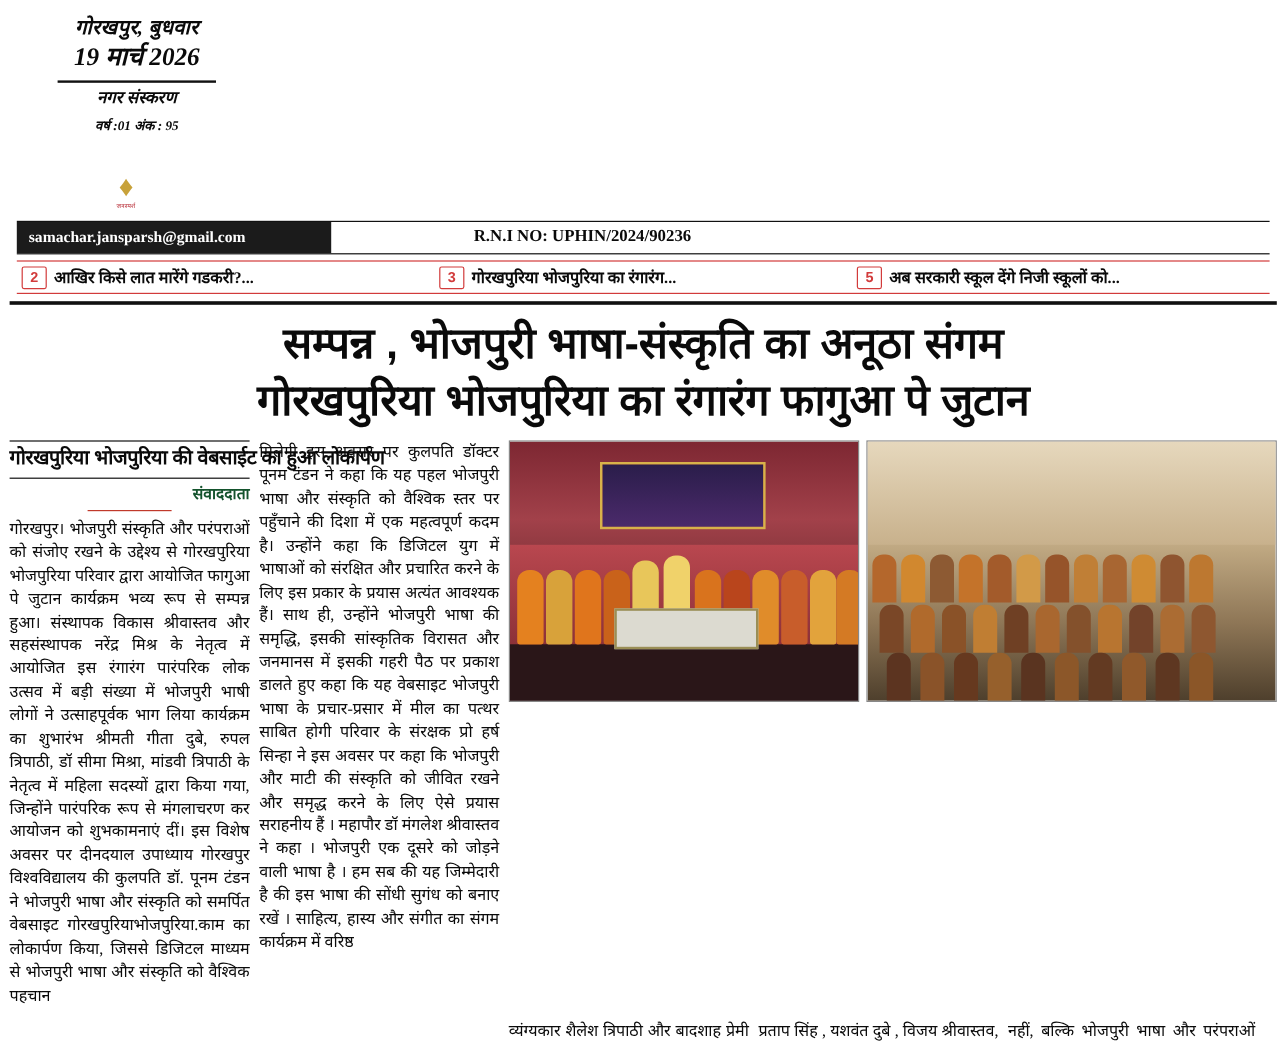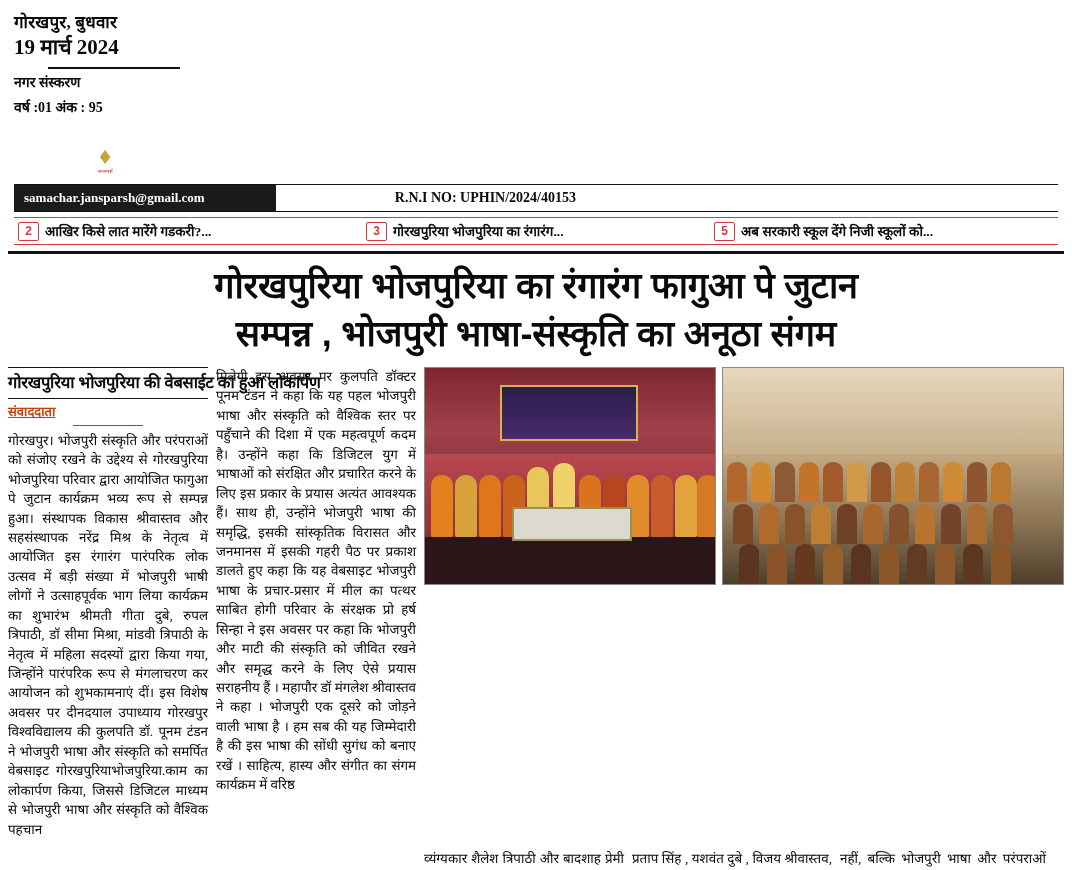--- a/index.html
+++ b/index.html
@@ -13,34 +13,36 @@
   .page{position:relative;width:1072px;height:870px;box-sizing:border-box;}
 
   
   .masthead{
     display:flex;align-items:stretch;
     padding:8px 14px 0 14px;
     height:150px;box-sizing:border-box;
   }
   .mh-left{
     width:200px;flex:0 0 200px;
+    text-align:center;
     padding-top:4px;
     line-height:1.25;
+    font-style:italic;
   }
   .mh-city{
     font-size:17px;font-weight:bold;letter-spacing:.2px;
   }
   .mh-date{
     font-size:21px;font-weight:bold;margin-top:1px;
   }
   .mh-rule{
     width:132px;height:2px;background:#111;margin:6px auto 5px auto;
   }
   .mh-edition{font-size:14px;font-weight:bold;margin-bottom:7px;}
-  .mh-meta{font-size:14px;line-height:1.45;font-weight:bold;}
+  .mh-meta{font-size:11px;line-height:1.45;font-weight:bold;}
 
   .mh-title{
     flex:1;
     display:flex;align-items:center;justify-content:center;
     font-family:"Liberation Sans", sans-serif;
     font-weight:bold;
     font-size:82px;
     letter-spacing:-1px;
     line-height:1;
     padding-bottom:14px;
@@ -141,24 +143,23 @@
     font-family:"Liberation Sans", sans-serif;
     font-weight:bold;font-size:16.5px;
     border-top:1px solid #111;
     border-bottom:1px solid #111;
     padding:3px 0 3px 0;
     margin-bottom:4px;
     white-space:nowrap;
     letter-spacing:-.3px;
   }
   .byline{
-    text-align:left;font-weight:bold;font-size:13px;
-    color:#c2410c;margin:2px 0 3px 0;
-    font-family:"Liberation Sans", sans-serif;
-    text-decoration:underline;
+    text-align:right;font-weight:bold;font-size:13px;
+    color:#14532d;margin:2px 0 3px 0;
+    font-family:"Liberation Sans", sans-serif;
   }
   .byline-rule{
     width:70px;height:1px;background:#c0392b;margin:0 auto 5px auto;
   }
 
   .photos{
     flex:1;display:flex;flex-direction:column;gap:0;
   }
   .photo-row{display:flex;gap:6px;}
   .photo{
@@ -192,57 +193,57 @@
   p{margin:0 0 4px 0;}
 </style>
 </head>
 <body>
 
 <div class="page">
 
   <div class="masthead">
     <div class="mh-left">
       <div class="mh-city">गोरखपुर, बुधवार</div>
-      <div class="mh-date">19 मार्च 2024</div>
+      <div class="mh-date">19 मार्च 2026</div>
       <div class="mh-rule"></div>
       <div class="mh-edition">नगर संस्करण</div>
       <div class="mh-meta">वर्ष :01  अंक : 95</div>
     </div>
   </div>
 
   <div class="logo-strip">
     <div class="logo-mark">
       <div class="flame">♦</div>
       <div class="lbl">जनस्पर्श</div>
     </div>
   </div>
 
   <div class="contactbar">
     <div class="cb-left">samachar.jansparsh@gmail.com</div>
-    <div class="cb-right">R.N.I NO: UPHIN/2024/40153</div>
+    <div class="cb-right">R.N.I NO: UPHIN/2024/90236</div>
   </div>
 
   <div class="teasers">
     <div class="teaser">
       <div class="num">2</div>
       <div class="txt">आखिर किसे लात मारेंगे गडकरी?...</div>
     </div>
     <div class="teaser">
       <div class="num">3</div>
       <div class="txt">गोरखपुरिया भोजपुरिया का रंगारंग...</div>
     </div>
     <div class="teaser">
       <div class="num">5</div>
       <div class="txt">अब सरकारी स्कूल देंगे निजी स्कूलों को...</div>
     </div>
   </div>
 
   <div class="headline-wrap">
+    <div class="headline">सम्पन्न , भोजपुरी भाषा-संस्कृति का अनूठा संगम</div>
     <div class="headline">गोरखपुरिया भोजपुरिया का रंगारंग फागुआ पे जुटान</div>
-    <div class="headline">सम्पन्न , भोजपुरी भाषा-संस्कृति का अनूठा संगम</div>
   </div>
 
   <div class="content">
 
     <div class="col col1">
       <div class="subhead">गोरखपुरिया भोजपुरिया की वेबसाईट का हुआ लोकार्पण</div>
       <div class="byline">संवाददाता</div>
       <div class="byline-rule"></div>
       <p>गोरखपुर। भोजपुरी संस्कृति और परंपराओं को संजोए रखने के उद्देश्य से गोरखपुरिया भोजपुरिया परिवार द्वारा आयोजित फागुआ पे जुटान कार्यक्रम भव्य रूप से सम्पन्न हुआ। संस्थापक विकास श्रीवास्तव और सहसंस्थापक नरेंद्र मिश्र के नेतृत्व में आयोजित इस रंगारंग पारंपरिक लोक उत्सव में बड़ी संख्या में भोजपुरी भाषी लोगों ने उत्साहपूर्वक भाग लिया कार्यक्रम का शुभारंभ श्रीमती गीता दुबे, रुपल त्रिपाठी, डॉ सीमा मिश्रा, मांडवी त्रिपाठी के नेतृत्व में महिला सदस्यों द्वारा किया गया, जिन्होंने पारंपरिक रूप से मंगलाचरण कर आयोजन को शुभकामनाएं दीं। इस विशेष अवसर पर दीनदयाल उपाध्याय गोरखपुर विश्वविद्यालय की कुलपति डॉ. पूनम टंडन ने भोजपुरी भाषा और संस्कृति को समर्पित वेबसाइट गोरखपुरियाभोजपुरिया.काम का लोकार्पण किया, जिससे डिजिटल माध्यम से भोजपुरी भाषा और संस्कृति को वैश्विक पहचान</p>
     </div>

